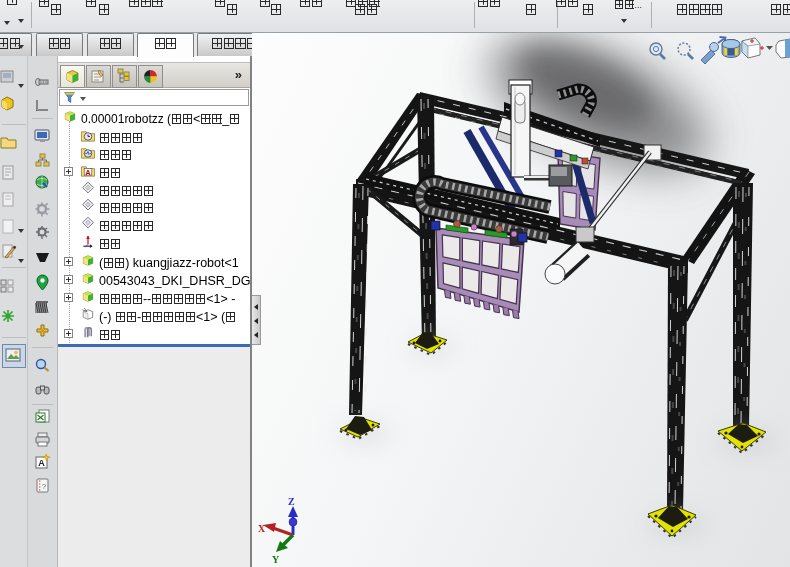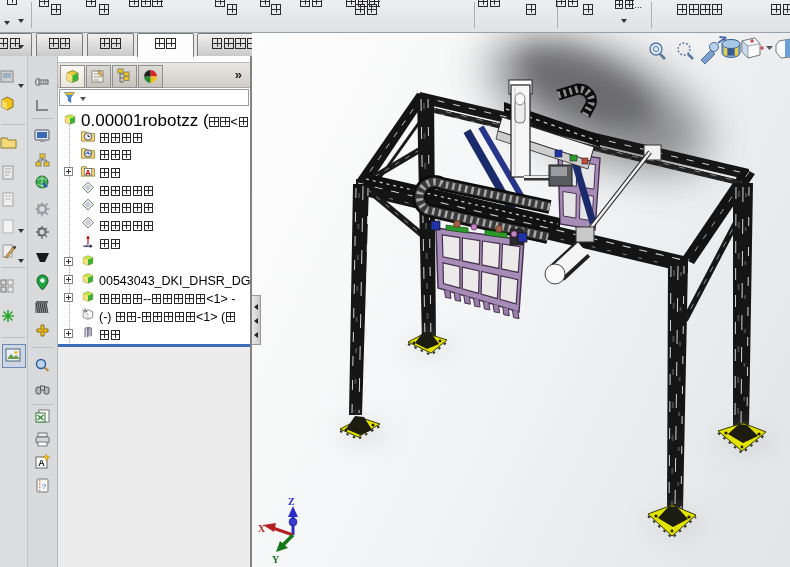--- a/index.html
+++ b/index.html
@@ -506,21 +506,21 @@
         </svg>
   <span class="darr" style="left:20px;top:7px;border-top-color:#555"></span>
  </div>
  <div id="tree">
         <div style="position:absolute;left:11px;top:14px;width:1px;height:272px;border-left:1px dotted #a8a8a8"></div>
 <div class="trow" style="top:2px;left:4px"><svg class="ticon" viewBox="0 0 16 16">
             <polygon points="3,5 8,3 13,5 13,11 8,13 3,11" fill="#e8c93c" stroke="#7a6419" stroke-width=".7"></polygon>
             <polygon points="3,5 8,7 8,13 3,11" fill="#f6e27a"></polygon>
             <polygon points="8,7 13,5 13,11 8,13" fill="#35b33a"></polygon>
             <polygon points="3,5 8,3 13,5 8,7" fill="#bfe84a"></polygon>
-          </svg><span class="tx"><span style="font-size:17px">0.00001robotzz  (</span><span class="c t"></span><span class="c t"></span><span style="font-size:12.5px">&lt;</span><span class="c t"></span><span class="c t"></span><span style="font-size:12.5px">_</span><span class="c t"></span></span></div>
+          </svg><span class="tx"><span style="font-size:12px">0.00001robotzz  (</span><span class="c t"></span><span class="c t"></span><span style="font-size:12.5px">&lt;</span><span class="c t"></span><span class="c t"></span><span style="font-size:12.5px">_</span><span class="c t"></span></span></div>
 <div class="trow" style="top:21px;left:22px"><svg class="ticon" viewBox="0 0 16 16">
             <path d="M1 4h5l1 2h8v8H1z" fill="#f5d87a" stroke="#8a7a30" stroke-width=".8"></path>
             <circle cx="8" cy="9" r="4" fill="#e8e8f8" stroke="#333" stroke-width=".8"></circle>
             <path d="M8 7v2h2" stroke="#222" stroke-width="1" fill="none"></path>
           </svg><span class="tx"><span class="c t"></span><span class="c t"></span><span class="c t"></span><span class="c t"></span></span></div>
 <div class="trow" style="top:38px;left:22px"><svg class="ticon" viewBox="0 0 16 16">
             <path d="M1 4h5l1 2h8v8H1z" fill="#f5d87a" stroke="#8a7a30" stroke-width=".8"></path>
             <circle cx="8" cy="9" r="4" fill="#ddd" stroke="#333" stroke-width=".8"></circle>
             <path d="M5 9h2l1-2 1 3 1-1h1" stroke="#1256c4" stroke-width=".9" fill="none"></path>
           </svg><span class="tx"><span class="c t"></span><span class="c t"></span><span class="c t"></span></span></div>
@@ -548,21 +548,21 @@
             <path d="M3 13h9" stroke="#226" stroke-width="1.2"></path>
             <path d="M13 13l-3-2v4z" fill="#226"></path>
             <path d="M8 11l-3 3" stroke="#444" stroke-width="1"></path>
           </svg><span class="tx"><span class="c t"></span><span class="c t"></span></span></div>
 <span class="plus" style="left:6px;top:150px"></span>
         <div class="trow" style="top:146px;left:22px"><svg class="ticon" viewBox="0 0 16 16">
             <polygon points="3,5 8,3 13,5 13,11 8,13 3,11" fill="#e8c93c" stroke="#7a6419" stroke-width=".7"></polygon>
             <polygon points="3,5 8,7 8,13 3,11" fill="#f6e27a"></polygon>
             <polygon points="8,7 13,5 13,11 8,13" fill="#35b33a"></polygon>
             <polygon points="3,5 8,3 13,5 8,7" fill="#bfe84a"></polygon>
-          </svg></div>
+          </svg><span class="tx"><span style="font-size:12.5px">(</span><span class="c t"></span><span class="c t"></span><span style="font-size:12.5px">) kuangjiazz-robot&lt;1</span></span></div>
 <span class="plus" style="left:6px;top:168px"></span>
         <div class="trow" style="top:164px;left:22px"><svg class="ticon" viewBox="0 0 16 16">
             <polygon points="3,5 8,3 13,5 13,11 8,13 3,11" fill="#e8c93c" stroke="#7a6419" stroke-width=".7"></polygon>
             <polygon points="3,5 8,7 8,13 3,11" fill="#f6e27a"></polygon>
             <polygon points="8,7 13,5 13,11 8,13" fill="#35b33a"></polygon>
             <polygon points="3,5 8,3 13,5 8,7" fill="#bfe84a"></polygon>
           </svg><span class="tx"><span style="font-size:12.5px">00543043_DKI_DHSR_DGE</span></span></div>
 <span class="plus" style="left:6px;top:186px"></span>
         <div class="trow" style="top:182px;left:22px"><svg class="ticon" viewBox="0 0 16 16">
             <polygon points="3,5 8,3 13,5 13,11 8,13 3,11" fill="#e8c93c" stroke="#7a6419" stroke-width=".7"></polygon>

